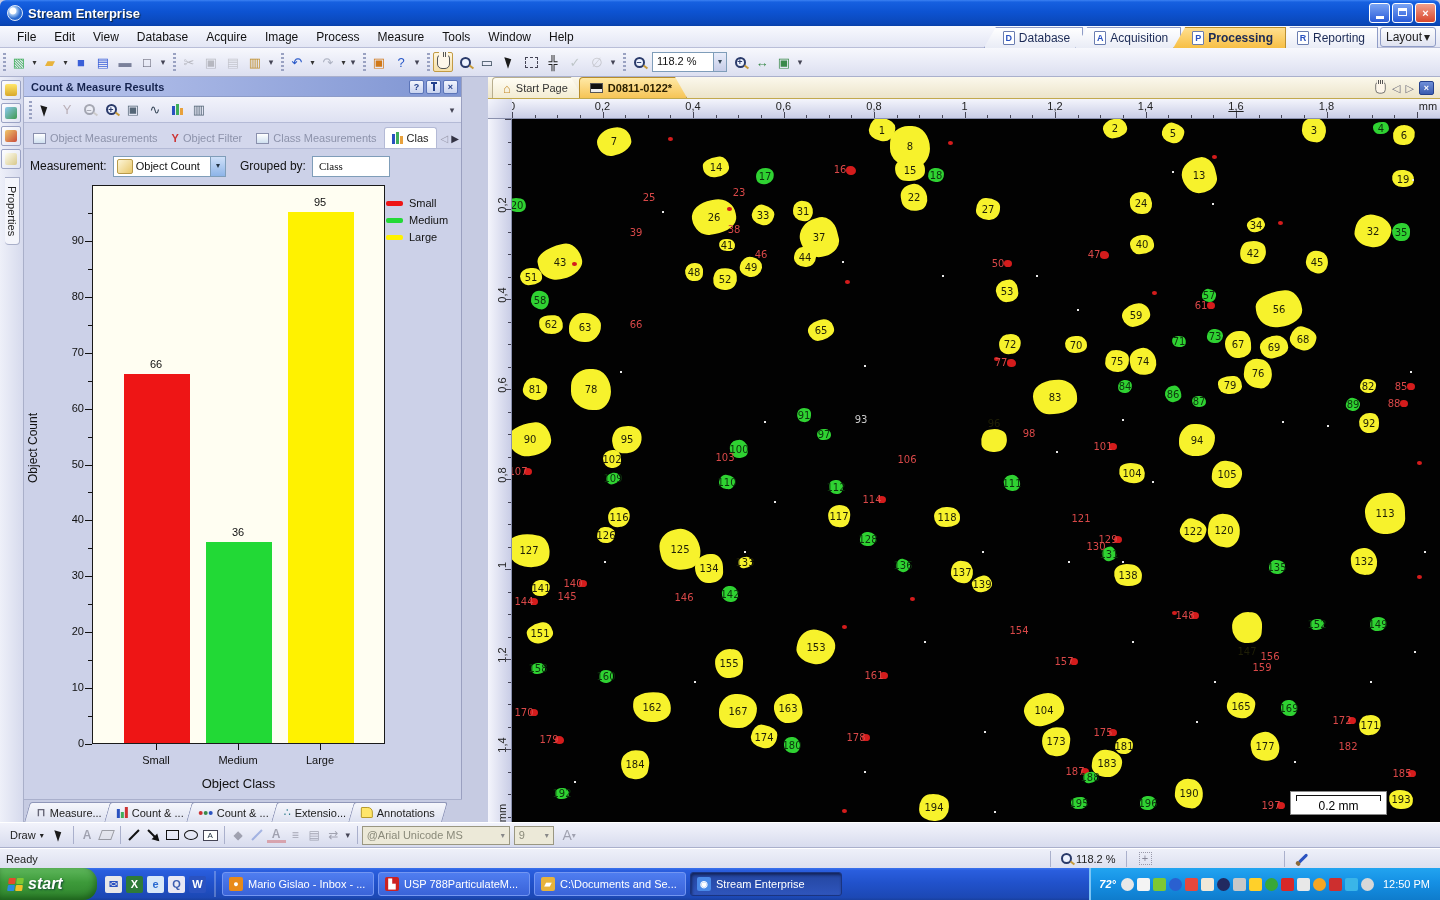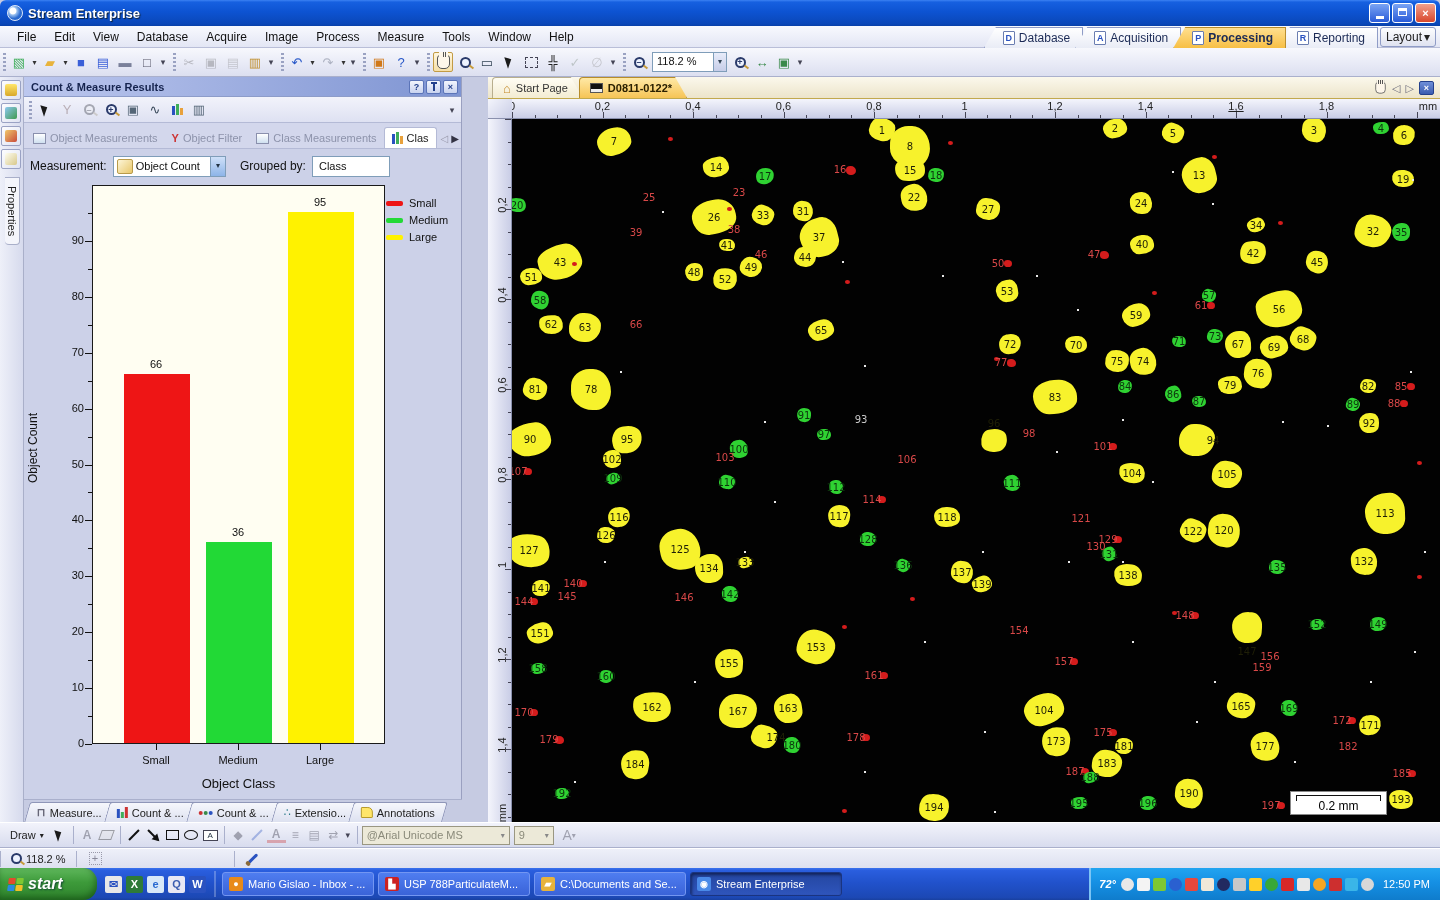--- a/index.html
+++ b/index.html
@@ -80,21 +80,21 @@
   .ptab{display:flex;align-items:center;gap:4px;font-size:11px;color:#8d93ab;padding:4px 7px;white-space:nowrap;}
   .ptab.active{background:#fff;color:#222;border:1px solid #b4bad6;border-bottom:none;border-radius:3px 3px 0 0;}
   .tabnav{margin-left:auto;display:flex;gap:3px;padding-bottom:4px;}
   .tabnav span{font-size:10px;color:#334;}
   .tabnav .dimn{color:#99a;}
   .pctrl{height:34px;display:flex;align-items:center;font-size:12px;color:#111;padding:0 6px;gap:6px;}
   .combo{display:flex;align-items:center;height:21px;background:#fff;border:1px solid #7f9db9;}
   .combo .cic{width:16px;height:15px;margin:0 3px;background:linear-gradient(135deg,#fdf6d8,#e8c76a);border:1px solid #b99b4a;border-radius:2px;}
   .combo .cval{font-size:11px;padding-right:10px;}
   .combo .cdd{width:15px;height:19px;background:linear-gradient(180deg,#cfe0f8,#8db4e8);border-left:1px solid #7f9db9;color:#234;font-size:8px;text-align:center;line-height:18px;}
-  .gbox{height:21px;background:#fff;border:1px solid #7f9db9;font-size:11px;padding:3px 6px;width:78px;}
+  .gbox{height:21px;background:#fff;border:1px solid #7f9db9;font-size:11px;padding:3px 6px;width:78px;font-family:Liberation Serif, serif;}
 
   
   .chartwrap{position:relative;width:438px;height:616px;}
   .plot{position:absolute;left:68px;top:2px;width:293px;height:559px;background:#fffef2;border:1px solid #1a1a1a;}
   .bar{position:absolute;bottom:0;}
   .ytick{position:absolute;font-size:11px;color:#111;text-align:right;width:26px;}
   .ytl{position:absolute;background:#111;height:1px;}
   .barval{position:absolute;font-size:11px;color:#111;transform:translateX(-50%);}
   .xcat{position:absolute;font-size:11px;color:#111;transform:translateX(-50%);}
   .ylab{position:absolute;left:2px;top:300px;transform:rotate(-90deg);transform-origin:left top;font-size:12px;color:#111;white-space:nowrap;}
@@ -772,21 +772,21 @@
           <div class="blob" style="left: 847px; top: 293.8px; width: 20px; height: 20.4px; background: rgb(247, 242, 44); border-radius: 60% 40% 50% 50% / 50% 50% 40% 60%; transform: rotate(4deg);"></div>
           <span class="plab" style="left: 857px; top: 304px; color: rgb(31, 31, 7);">92</span>
           <div class="blob" style="left: 521px; top: 260.84px; width: 44px; height: 34.32px; background: rgb(247, 242, 44); border-radius: 55% 45% 60% 40% / 50% 55% 45% 60%; transform: rotate(-3deg);"></div>
           <span class="plab" style="left: 543px; top: 278px; color: rgb(31, 31, 7);">83</span>
           <div class="blob" style="left: 469px; top: 310.3px; width: 26px; height: 23.4px; background: rgb(247, 242, 44); border-radius: 40% 60% 45% 55% / 60% 40% 55% 45%; transform: rotate(-10deg);"></div>
           <span class="plab" style="left: 482px; top: 304px; color: rgb(31, 31, 7);">96</span>
           <span class="plab" style="left: 517px; top: 314px; color: rgb(216, 72, 72);">98</span>
           <div class="rdot" style="left: 597px; top: 324px; width: 8px; height: 7px;"></div>
           <span class="plab" style="left: 591px; top: 327px; color: rgb(216, 72, 72);">101</span>
           <div class="blob" style="left: 667px; top: 304.8px; width: 36px; height: 32.4px; background: rgb(247, 242, 44); border-radius: 45% 55% 50% 50% / 55% 45% 60% 40%; transform: rotate(-1deg);"></div>
-          <span class="plab" style="left: 701px; top: 321px; color: rgb(31, 31, 7);">94</span>
+          <span class="plab" style="left: 685px; top: 321px; color: rgb(31, 31, 7);">94</span>
           <div class="rdot" style="left: 12px; top: 349px; width: 8px; height: 7px;"></div>
           <span class="plab" style="left: 6px; top: 352px; color: rgb(216, 72, 72);">107</span>
           <div class="blob" style="left: 94px; top: 353.54px; width: 14px; height: 10.92px; background: rgb(47, 210, 50); border-radius: 55% 45% 60% 40% / 50% 55% 45% 60%; transform: rotate(-15deg);"></div>
           <span class="plab" style="left: 101px; top: 359px; color: rgb(13, 51, 13);">109</span>
           <div class="blob" style="left: 207px; top: 355.8px; width: 16px; height: 14.4px; background: rgb(47, 210, 50); border-radius: 40% 60% 45% 55% / 60% 40% 55% 45%; transform: rotate(8deg);"></div>
           <span class="plab" style="left: 215px; top: 363px; color: rgb(13, 51, 13);">110</span>
           <div class="blob" style="left: 317px; top: 360.86px; width: 14px; height: 14.28px; background: rgb(47, 210, 50); border-radius: 50% 50% 40% 60% / 45% 60% 50% 50%; transform: rotate(1deg);"></div>
           <span class="plab" style="left: 324px; top: 368px; color: rgb(13, 51, 13);">112</span>
           <div class="rdot" style="left: 366px; top: 377px; width: 8px; height: 7px;"></div>
           <span class="plab" style="left: 360px; top: 380px; color: rgb(216, 72, 72);">114</span>
@@ -836,21 +836,21 @@
           <span class="plab" style="left: 362px; top: 556px; color: rgb(216, 72, 72);">161</span>
           <div class="blob" style="left: 121px; top: 573.18px; width: 38px; height: 29.64px; background: rgb(247, 242, 44); border-radius: 65% 35% 55% 45% / 40% 60% 45% 55%; transform: rotate(6deg);"></div>
           <span class="plab" style="left: 140px; top: 588px; color: rgb(31, 31, 7);">162</span>
           <div class="blob" style="left: 207px; top: 574.9px; width: 38px; height: 34.2px; background: rgb(247, 242, 44); border-radius: 45% 55% 50% 50% / 55% 45% 60% 40%; transform: rotate(-1deg);"></div>
           <span class="plab" style="left: 226px; top: 592px; color: rgb(31, 31, 7);">167</span>
           <div class="blob" style="left: 262px; top: 574.72px; width: 28px; height: 28.56px; background: rgb(247, 242, 44); border-radius: 60% 40% 50% 50% / 50% 50% 40% 60%; transform: rotate(-8deg);"></div>
           <span class="plab" style="left: 276px; top: 589px; color: rgb(31, 31, 7);">163</span>
           <div class="rdot" style="left: 18px; top: 590px; width: 8px; height: 7px;"></div>
           <span class="plab" style="left: 12px; top: 593px; color: rgb(216, 72, 72);">170</span>
           <div class="blob" style="left: 239px; top: 606.3px; width: 26px; height: 23.4px; background: rgb(247, 242, 44); border-radius: 40% 60% 45% 55% / 60% 40% 55% 45%; transform: rotate(8deg);"></div>
-          <span class="plab" style="left: 264px; top: 618px; color: rgb(31, 31, 7);">174</span>
+          <span class="plab" style="left: 252px; top: 618px; color: rgb(31, 31, 7);">174</span>
           <div class="blob" style="left: 272px; top: 617.84px; width: 16px; height: 16.32px; background: rgb(47, 210, 50); border-radius: 50% 50% 40% 60% / 45% 60% 50% 50%; transform: rotate(1deg);"></div>
           <span class="plab" style="left: 280px; top: 626px; color: rgb(13, 51, 13);">180</span>
           <div class="rdot" style="left: 350px; top: 615px; width: 8px; height: 7px;"></div>
           <span class="plab" style="left: 344px; top: 618px; color: rgb(216, 72, 72);">178</span>
           <div class="rdot" style="left: 43px; top: 617px; width: 9px; height: 8px;"></div>
           <span class="plab" style="left: 37px; top: 620px; color: rgb(216, 72, 72);">179</span>
           <div class="blob" style="left: 109px; top: 630.72px; width: 28px; height: 28.56px; background: rgb(247, 242, 44); border-radius: 60% 40% 50% 50% / 50% 50% 40% 60%; transform: rotate(10deg);"></div>
           <span class="plab" style="left: 123px; top: 645px; color: rgb(31, 31, 7);">184</span>
           <div class="blob" style="left: 43px; top: 668.54px; width: 14px; height: 10.92px; background: rgb(47, 210, 50); border-radius: 55% 45% 60% 40% / 50% 55% 45% 60%; transform: rotate(3deg);"></div>
           <span class="plab" style="left: 50px; top: 674px; color: rgb(13, 51, 13);">192</span>
@@ -1032,20 +1032,21 @@
       <span class="fd">▾</span>
     </span>
     <span class="fcombo" style="width:40px;margin-left:4px">
       <span>9</span>
       <span class="fd">▾</span>
     </span>
     <span class="dic dim" style="font-size:14px;margin-left:6px">A<span style="font-size:8px">▾</span></span>
   </div>
 
   <div class="statusbar">
+    <span class="stmsg">Ready</span>
     <span class="stzoom">
       <span class="mag"></span>
       <span>118.2 %</span>
     </span>
     <span class="stic">
         <span class="crossic">+</span>
       </span>
     <span class="stic" style="margin-left:120px">
         <span class="dropic"></span>
       </span>

